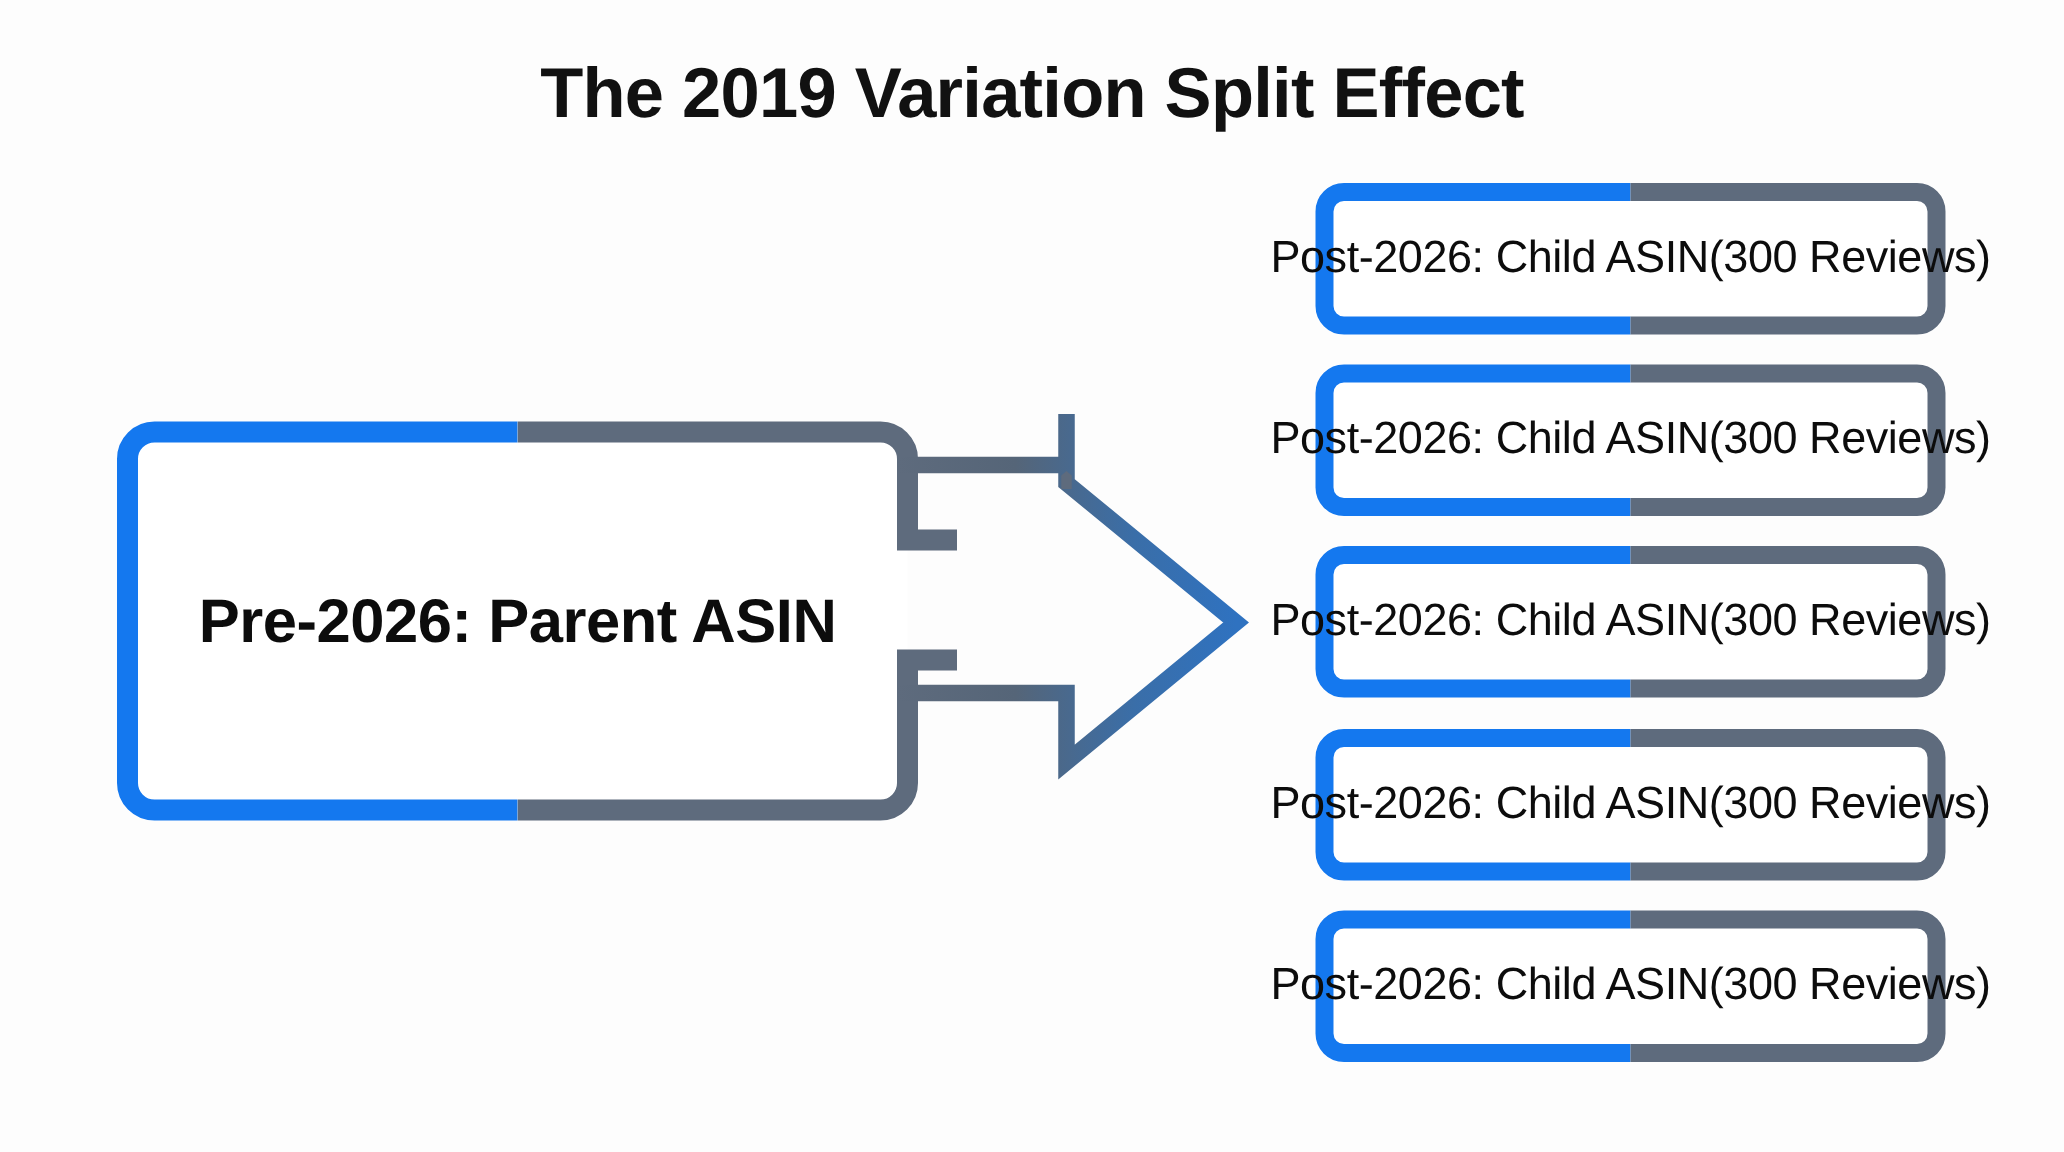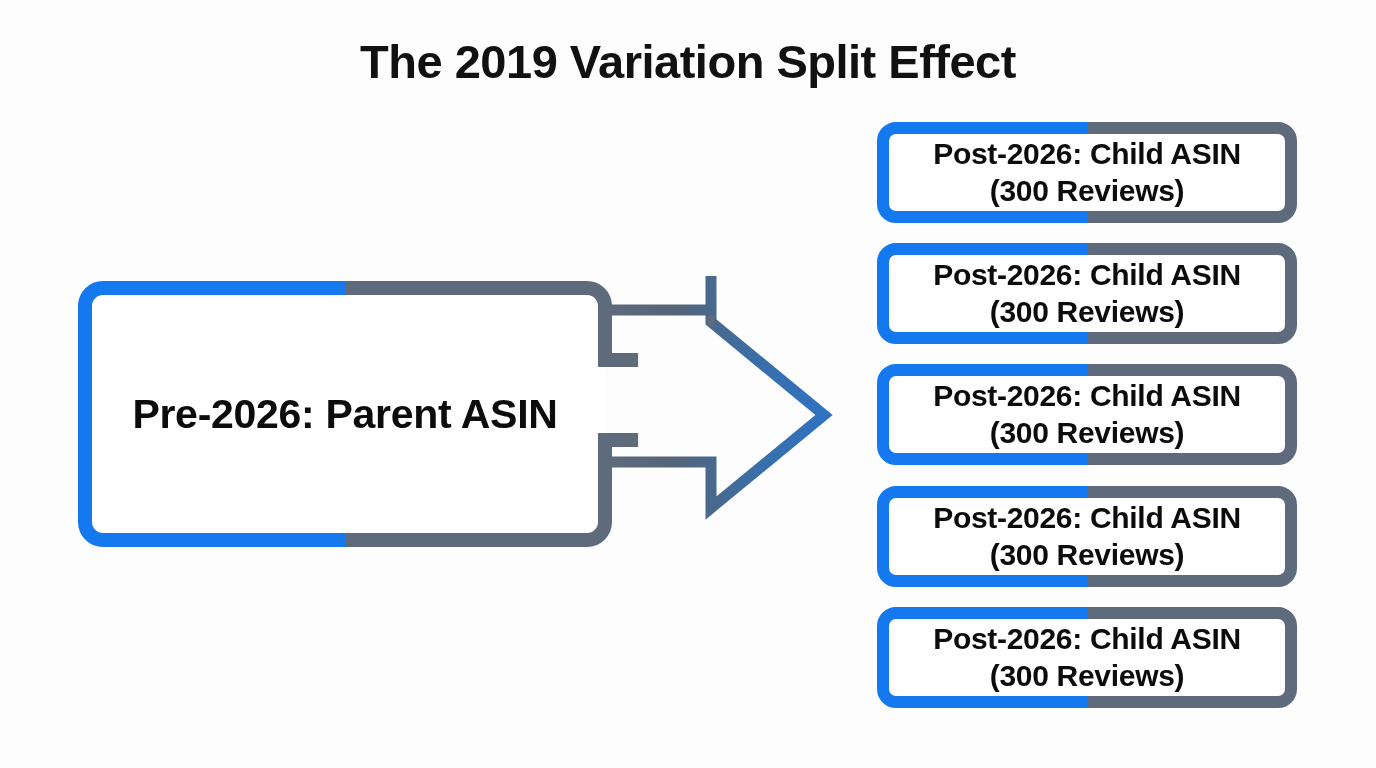--- a/index.html
+++ b/index.html
@@ -93,27 +93,27 @@
     height: 101px;
     overflow: visible;
   }
   .child-text {
     position: absolute;
     left: 0;
     top: 0;
     width: 420px;
     height: 101px;
     display: flex;
-    flex-direction: column;
+    flex-direction: row;
     align-items: center;
     justify-content: center;
     text-align: center;
     color: #0c0c0c;
     font-size: 30px;
-    font-weight: 700;
+    font-weight: 400;
     line-height: 1.22;
     letter-spacing: -0.3px;
   }
   .child-line {
     display: block;
     white-space: nowrap;
   }
   #child-0 { top: 122px; }
   #child-1 { top: 243px; }
   #child-2 { top: 364px; }

